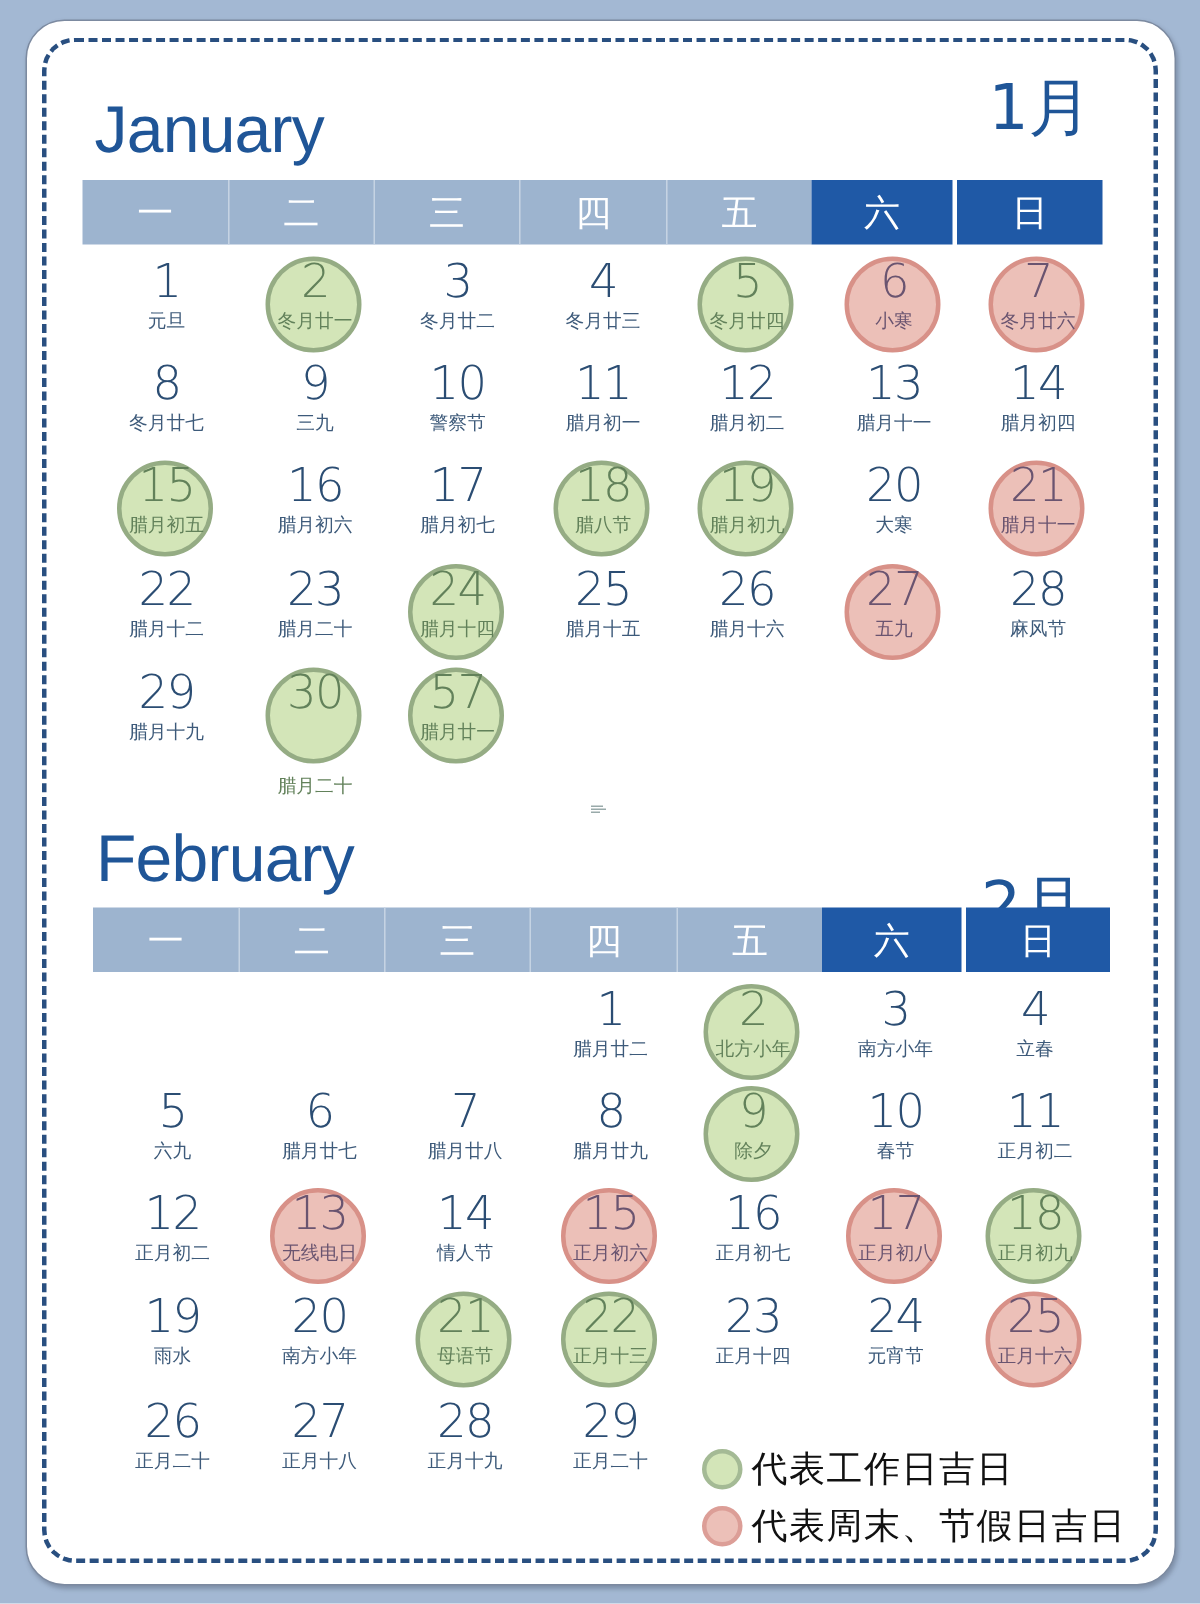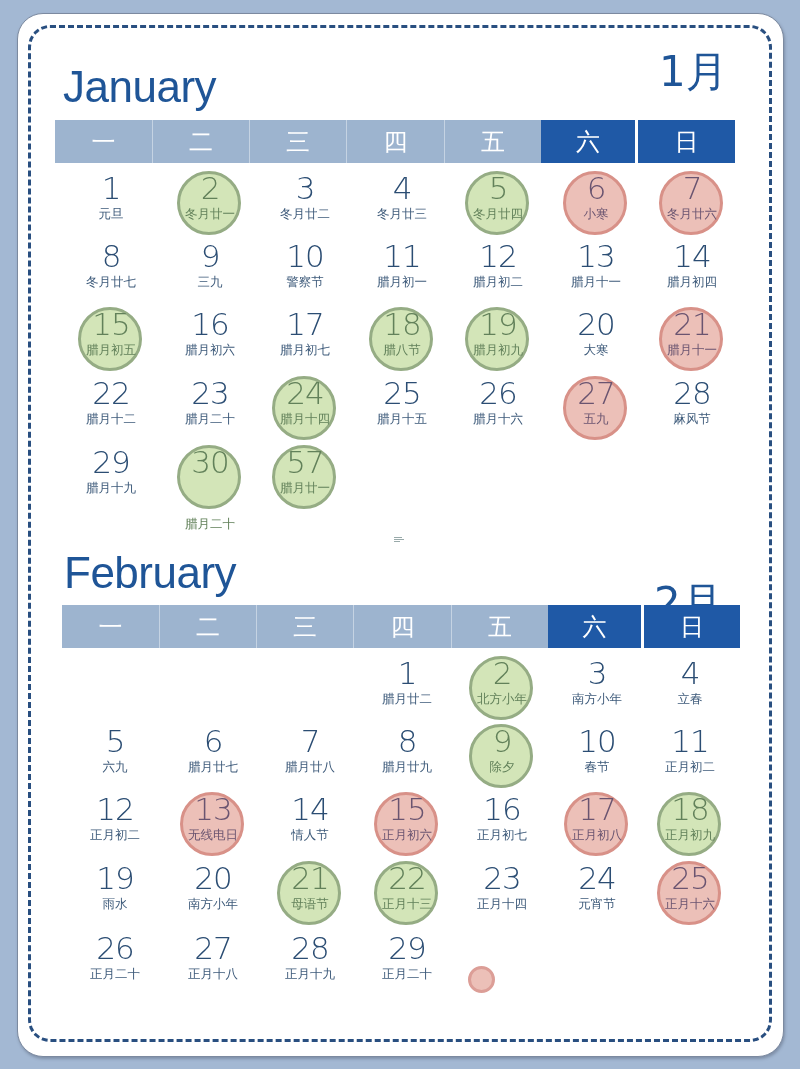--- a/index.html
+++ b/index.html
@@ -360,15 +360,20 @@
       <div class="lunar">正月十九</div>
     </div>
     <div class="day" style="left: 371px; top: 930px;">
       <div class="num">29</div>
       <div class="lunar">正月二十</div>
     </div>
   </div>
 
 <div class="legend">
   <div class="leg-item">
+    <span class="leg-dot green"></span>
+    <span class="leg-text">代表工作日吉日</span>
+  </div>
+  <div class="leg-item">
     <span class="leg-dot red"></span>
+    <span class="leg-text">代表周末、节假日吉日</span>
   </div>
 </div>
 
 </body></html>

